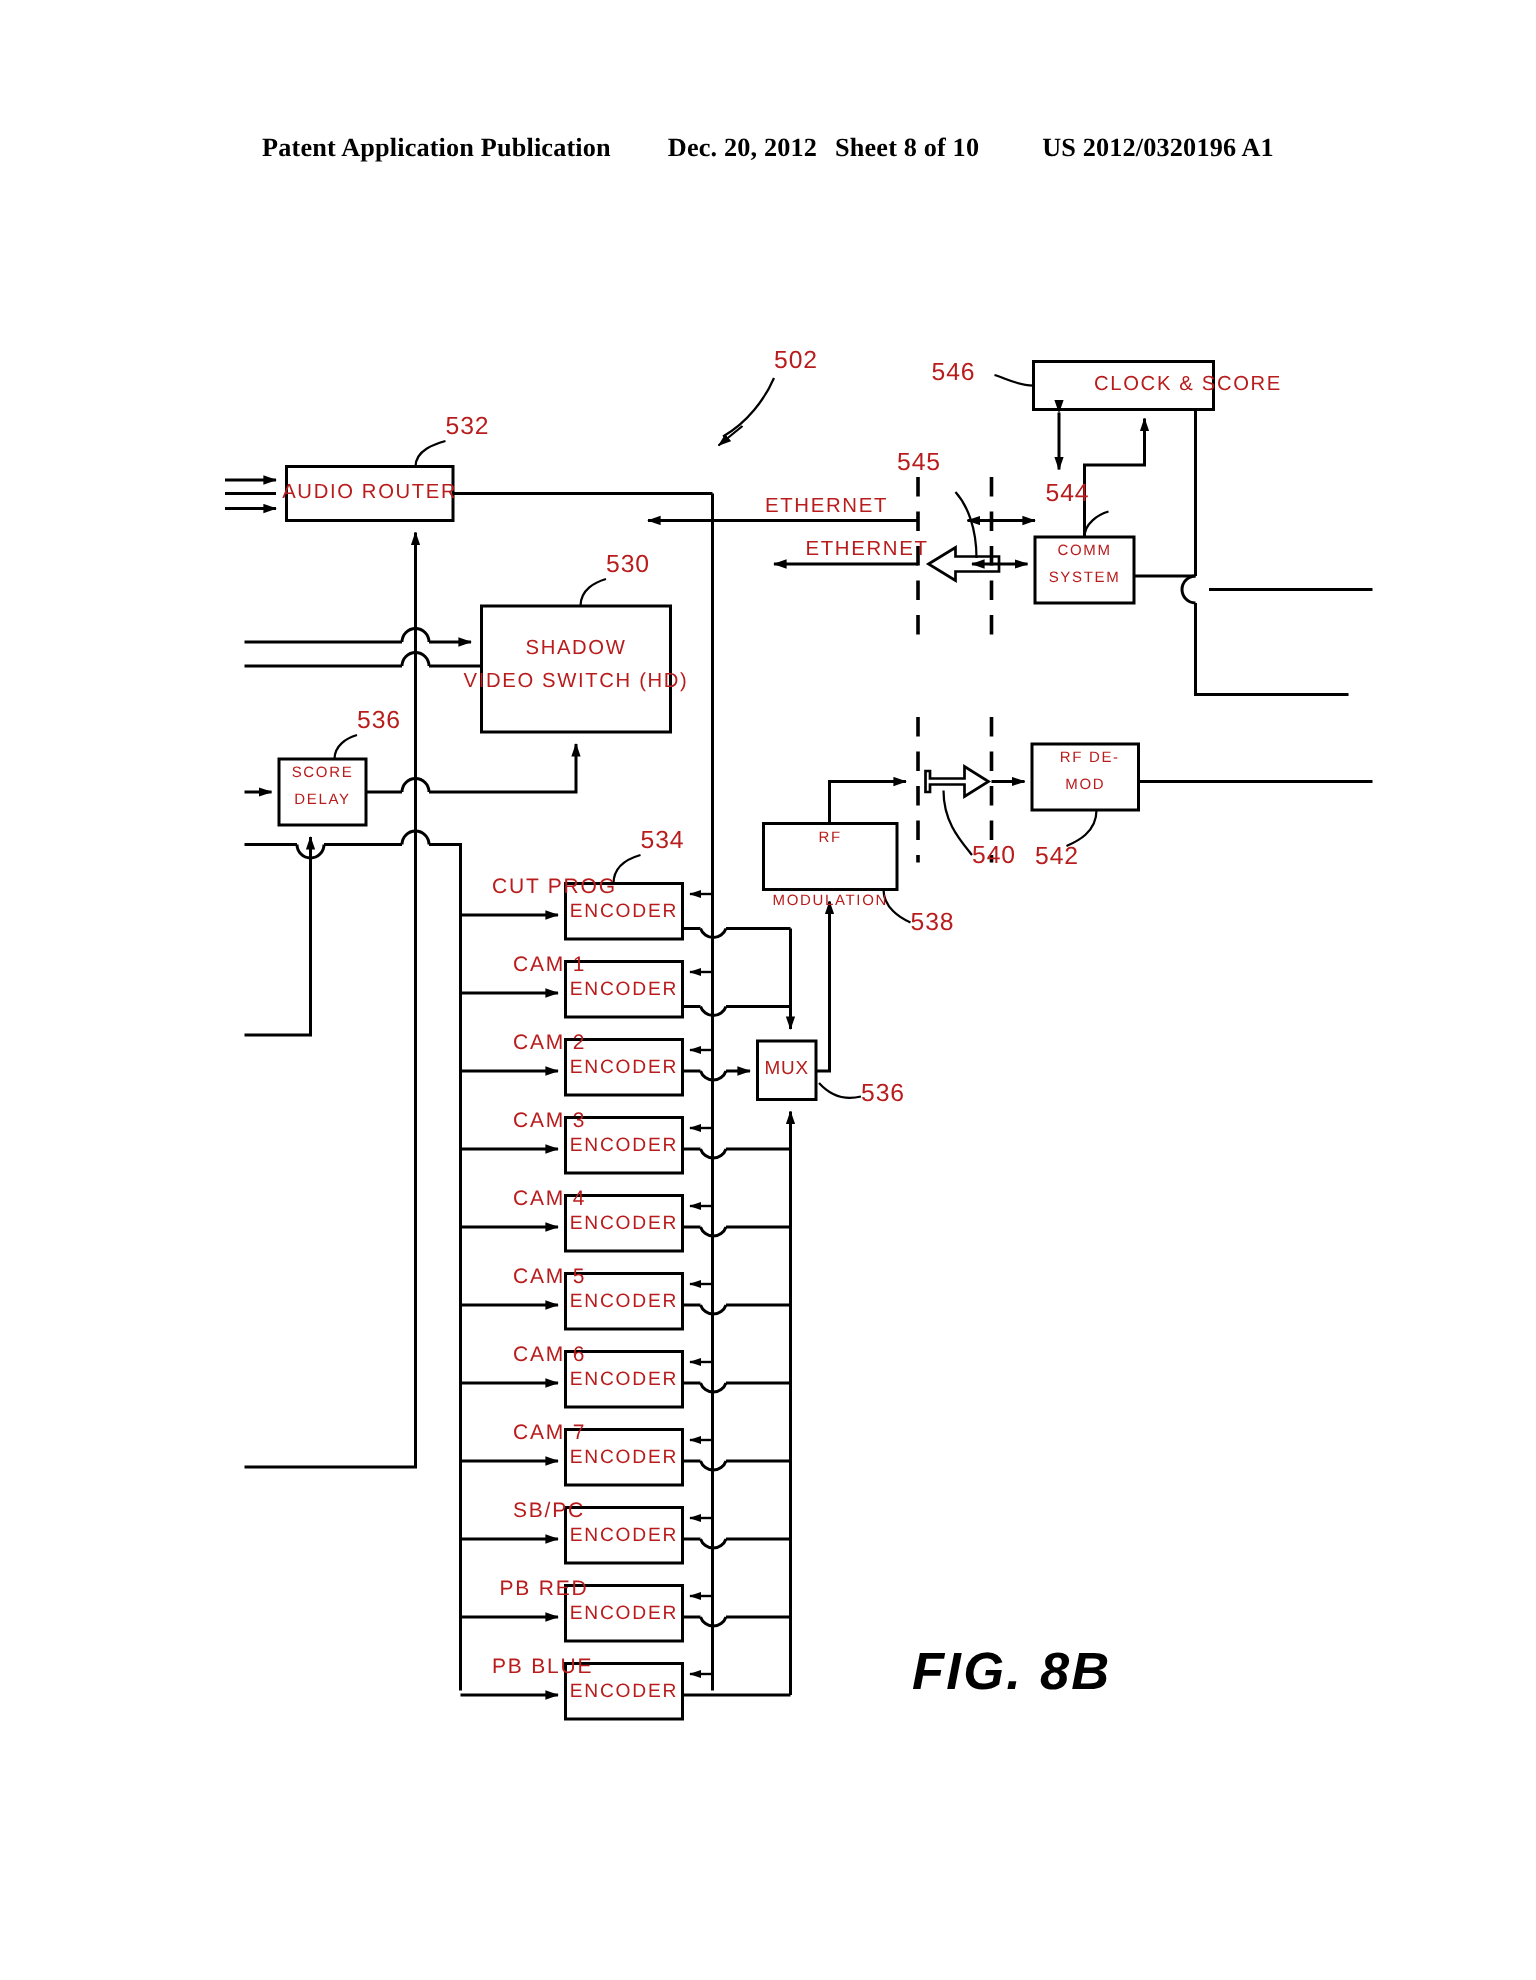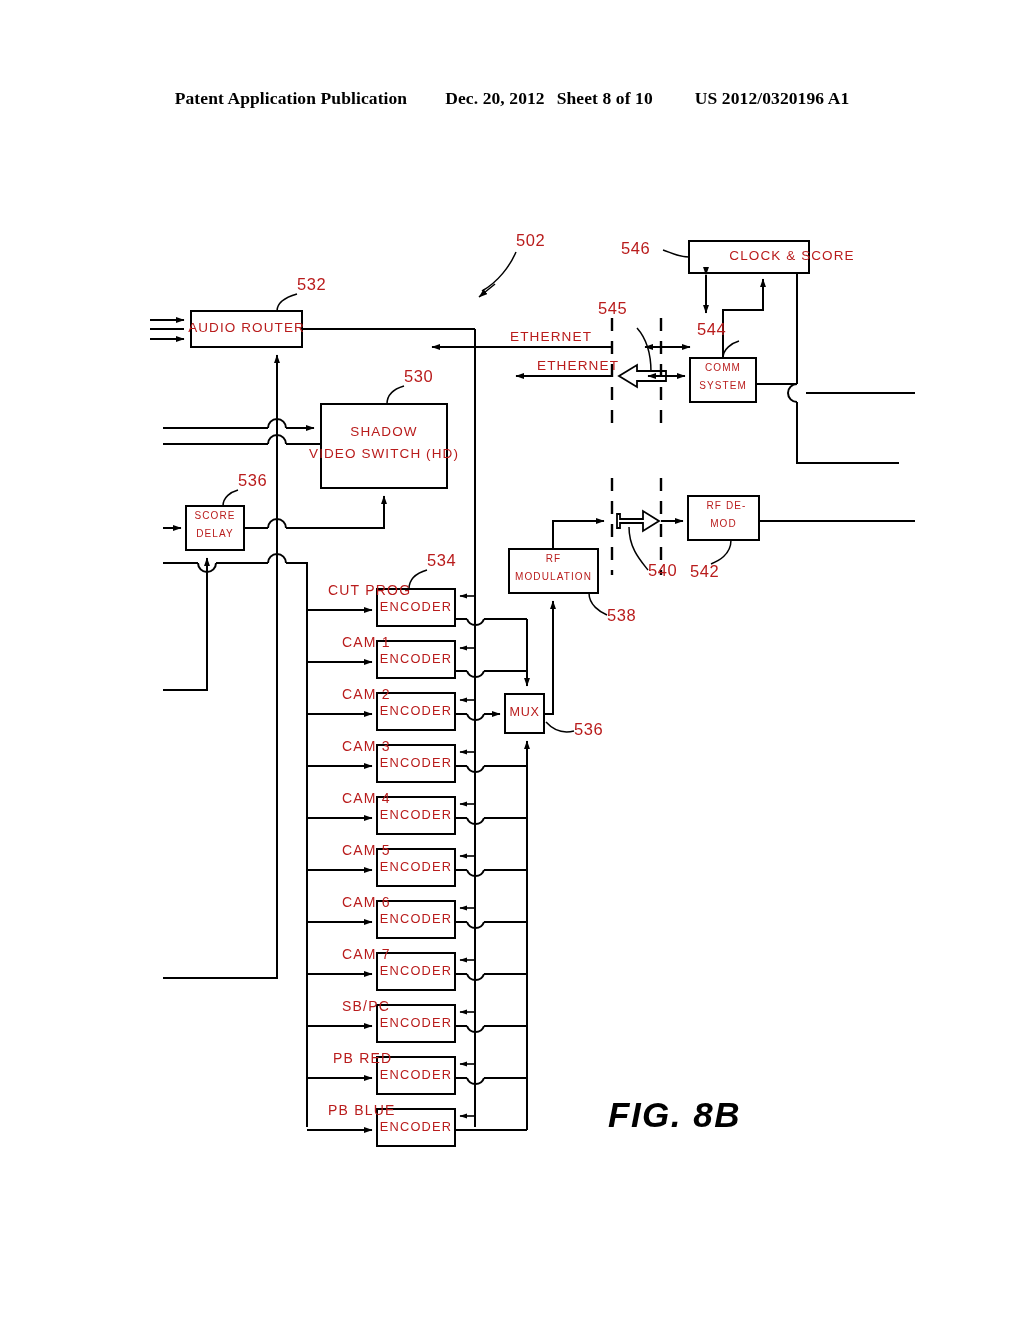--- a/index.html
+++ b/index.html
@@ -255,21 +255,21 @@
 
   <div class="lbl boxtxt ctr" style="left:191px;top:321px;width:111px;">AUDIO ROUTER</div>
 
   <div class="lbl boxtxt ctr" style="left:321px;top:425px;width:126px;">SHADOW</div>
   <div class="lbl boxtxt ctr" style="left:316px;top:447px;width:136px;">VIDEO SWITCH (HD)</div>
 
   <div class="lbl boxtxt sm ctr" style="left:186px;top:511px;width:58px;">SCORE</div>
   <div class="lbl boxtxt sm ctr" style="left:186px;top:529px;width:58px;">DELAY</div>
 
   <div class="lbl boxtxt sm ctr" style="left:509px;top:554px;width:89px;">RF</div>
-  <div class="lbl boxtxt sm ctr" style="left:504px;top:572px;width:99px;">MODULATION</div>
+  <div class="lbl boxtxt sm ctr" style="left:504px;top:596px;width:99px;">MODULATION</div>
 
   <div class="lbl boxtxt sm ctr" style="left:688px;top:501px;width:77px;">RF DE-</div>
   <div class="lbl boxtxt sm ctr" style="left:688px;top:519px;width:71px;">MOD</div>
 
   <div class="lbl boxtxt sm ctr" style="left:690px;top:363px;width:66px;">COMM</div>
   <div class="lbl boxtxt sm ctr" style="left:686px;top:381px;width:74px;">SYSTEM</div>
 
   <div class="lbl boxtxt ctr" style="left:689px;top:249px;width:120px;margin-left:43px;">CLOCK  &amp;  SCORE</div>
 
   <div class="lbl boxtxt mux ctr" style="left:505px;top:706px;width:39px;">MUX</div>

